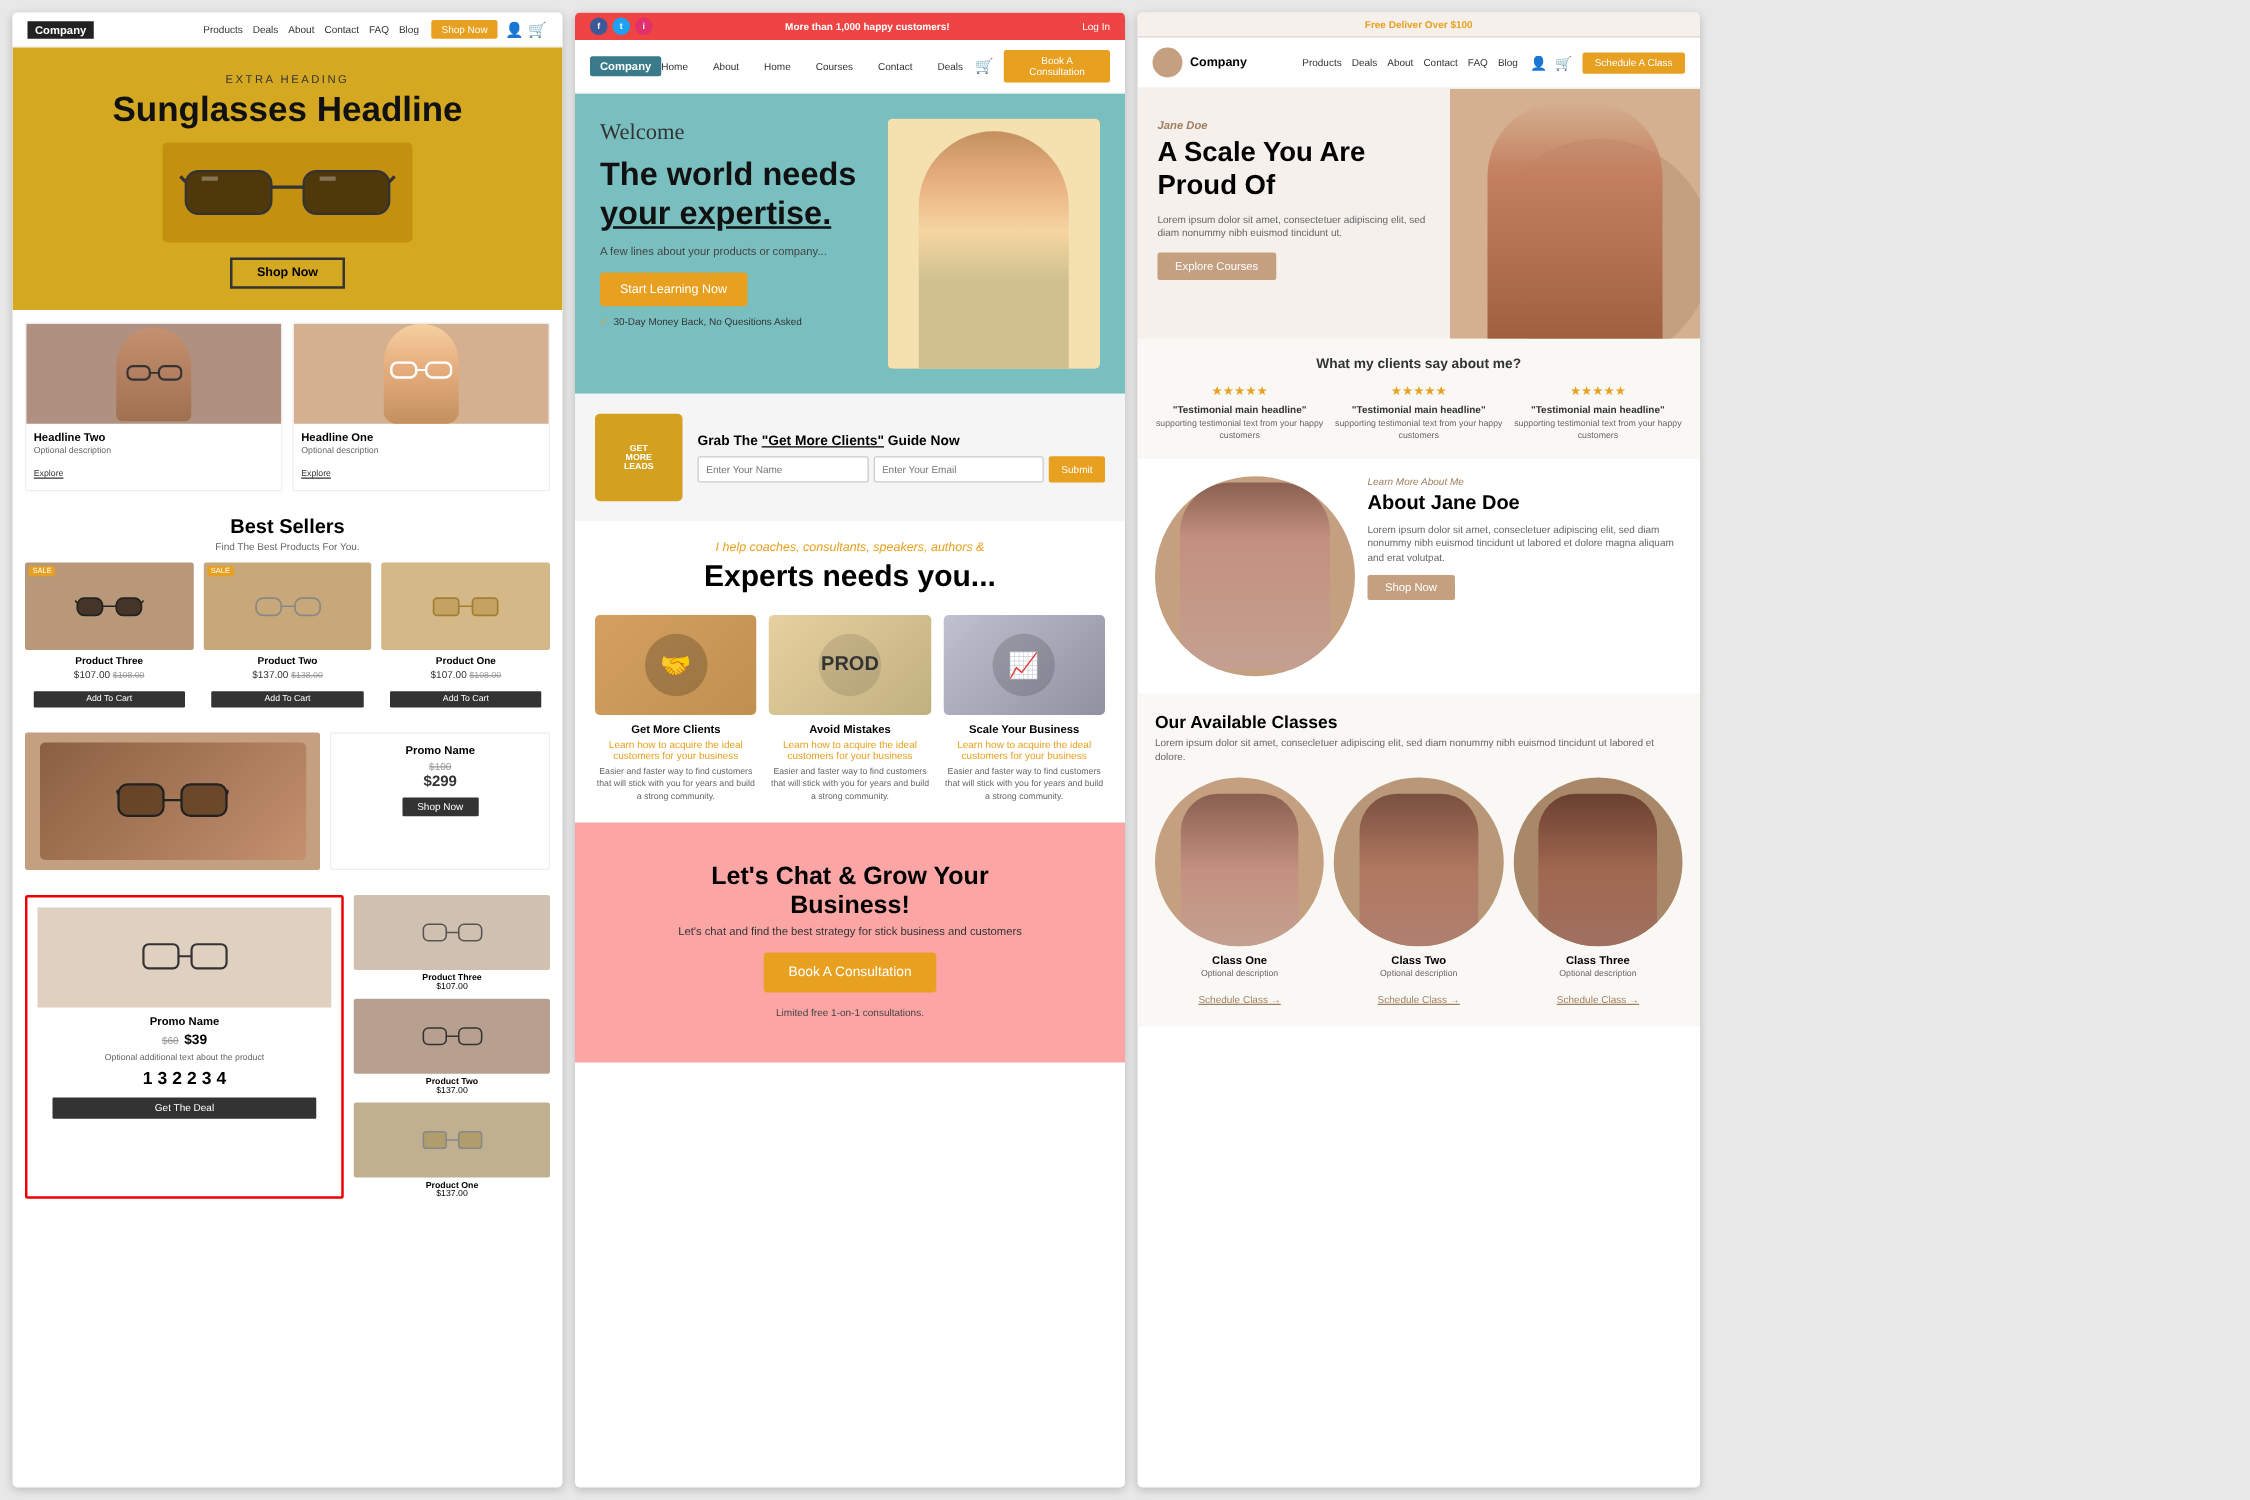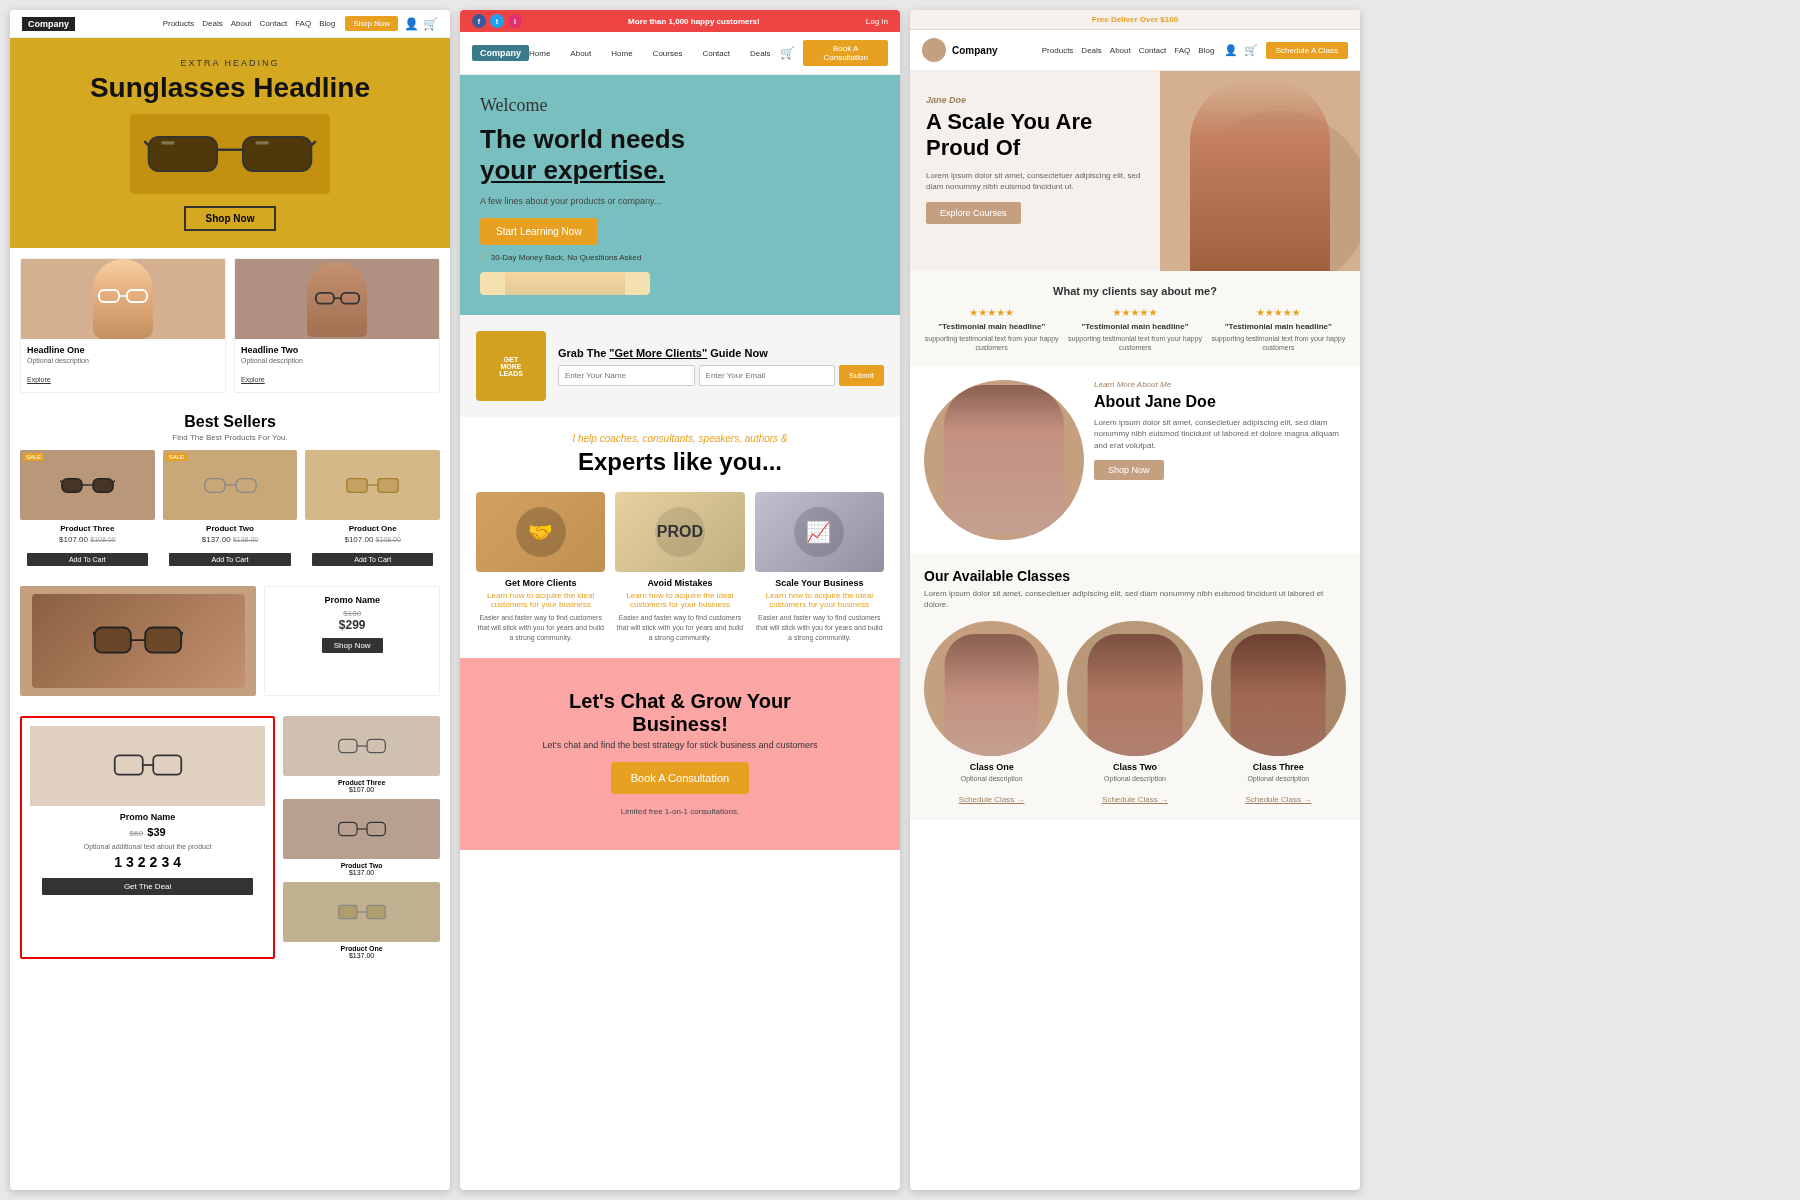--- a/index.html
+++ b/index.html
@@ -424,21 +424,20 @@
       border-radius: 2px;
       cursor: pointer;
     }
 
     .oc-hero {
       background: #7abfbf;
       display: flex;
       padding: 20px;
       gap: 10px;
       height: 240px;
-      flex-direction: column;
     }
     .oc-hero-left {
       flex: 1;
     }
     .oc-welcome {
       font-size: 18px;
       font-family: cursive;
       color: #333;
       margin-bottom: 8px;
     }
@@ -986,47 +985,47 @@
 
         <line x1="20" y1="22" x2="35" y2="22" stroke="rgba(255,255,255,0.3)" stroke-width="4"></line>
         <line x1="130" y1="22" x2="145" y2="22" stroke="rgba(255,255,255,0.3)" stroke-width="4"></line>
       </svg>
     </div>
     <button class="sg-shop-btn">Shop Now</button>
   </div>
 
   <div class="sg-cards">
     <div class="sg-card">
+      <div class="sg-card-img" style="background:#b09080;">
+        <div style="width:60px;height:75px;background:linear-gradient(180deg,#c49070 0%,#a07050 100%);border-radius:30px 30px 5px 5px;display:flex;align-items:center;justify-content:center;">
+          <svg viewBox="0 0 50 16" width="45">
+            <rect x="1" y="1" width="20" height="12" rx="5" fill="none" stroke="#333" stroke-width="2"></rect>
+            <rect x="29" y="1" width="20" height="12" rx="5" fill="none" stroke="#333" stroke-width="2"></rect>
+            <line x1="21" y1="7" x2="29" y2="7" stroke="#333" stroke-width="1.5"></line>
+          </svg>
+        </div>
+      </div>
+      <div class="sg-card-body">
+        <h4>Headline Two</h4>
+        <p>Optional description</p>
+        <span class="sg-explore">Explore</span>
+      </div>
+    </div>
+    <div class="sg-card">
       <div class="sg-card-img">
         <div class="person-face">
           <svg class="glasses-on-face" viewBox="0 0 50 16">
             <rect x="1" y="1" width="20" height="12" rx="5" fill="none" stroke="#fff" stroke-width="2"></rect>
             <rect x="29" y="1" width="20" height="12" rx="5" fill="none" stroke="#fff" stroke-width="2"></rect>
             <line x1="21" y1="7" x2="29" y2="7" stroke="#fff" stroke-width="1.5"></line>
           </svg>
         </div>
       </div>
       <div class="sg-card-body">
         <h4>Headline One</h4>
-        <p>Optional description</p>
-        <span class="sg-explore">Explore</span>
-      </div>
-    </div>
-    <div class="sg-card">
-      <div class="sg-card-img" style="background:#b09080;">
-        <div style="width:60px;height:75px;background:linear-gradient(180deg,#c49070 0%,#a07050 100%);border-radius:30px 30px 5px 5px;display:flex;align-items:center;justify-content:center;">
-          <svg viewBox="0 0 50 16" width="45">
-            <rect x="1" y="1" width="20" height="12" rx="5" fill="none" stroke="#333" stroke-width="2"></rect>
-            <rect x="29" y="1" width="20" height="12" rx="5" fill="none" stroke="#333" stroke-width="2"></rect>
-            <line x1="21" y1="7" x2="29" y2="7" stroke="#333" stroke-width="1.5"></line>
-          </svg>
-        </div>
-      </div>
-      <div class="sg-card-body">
-        <h4>Headline Two</h4>
         <p>Optional description</p>
         <span class="sg-explore">Explore</span>
       </div>
     </div>
   </div>
 
   <div class="sg-bestsellers">
     <h2>Best Sellers</h2>
     <p>Find The Best Products For You.</p>
     <div class="sg-products">
@@ -1230,21 +1229,21 @@
       <div class="oc-lead-form">
         <input class="oc-lead-input" type="text" placeholder="Enter Your Name" style="">
         <input class="oc-lead-input" type="email" placeholder="Enter Your Email" style="">
         <button class="oc-submit-btn">Submit</button>
       </div>
     </div>
   </div>
 
   <div class="oc-experts">
     <p class="oc-experts-sub">I help coaches, consultants, speakers, authors &amp;</p>
-    <h2>Experts like you...</h2>
+    <h2>Experts needs you...</h2>
     <div class="oc-features">
       <div class="oc-feature">
         <div class="oc-feature-img feature-img-1">
           <div style="width:50px;height:50px;background:rgba(0,0,0,0.2);border-radius:50%;display:flex;align-items:center;justify-content:center;color:#fff;font-size:20px;">🤝</div>
         </div>
         <h4>Get More Clients</h4>
         <p class="oc-feature-link">Learn how to acquire the ideal customers for your business</p>
         <p class="oc-feature-desc">Easier and faster way to find customers that will stick with you for years and build a strong community.</p>
       </div>
       <div class="oc-feature">

